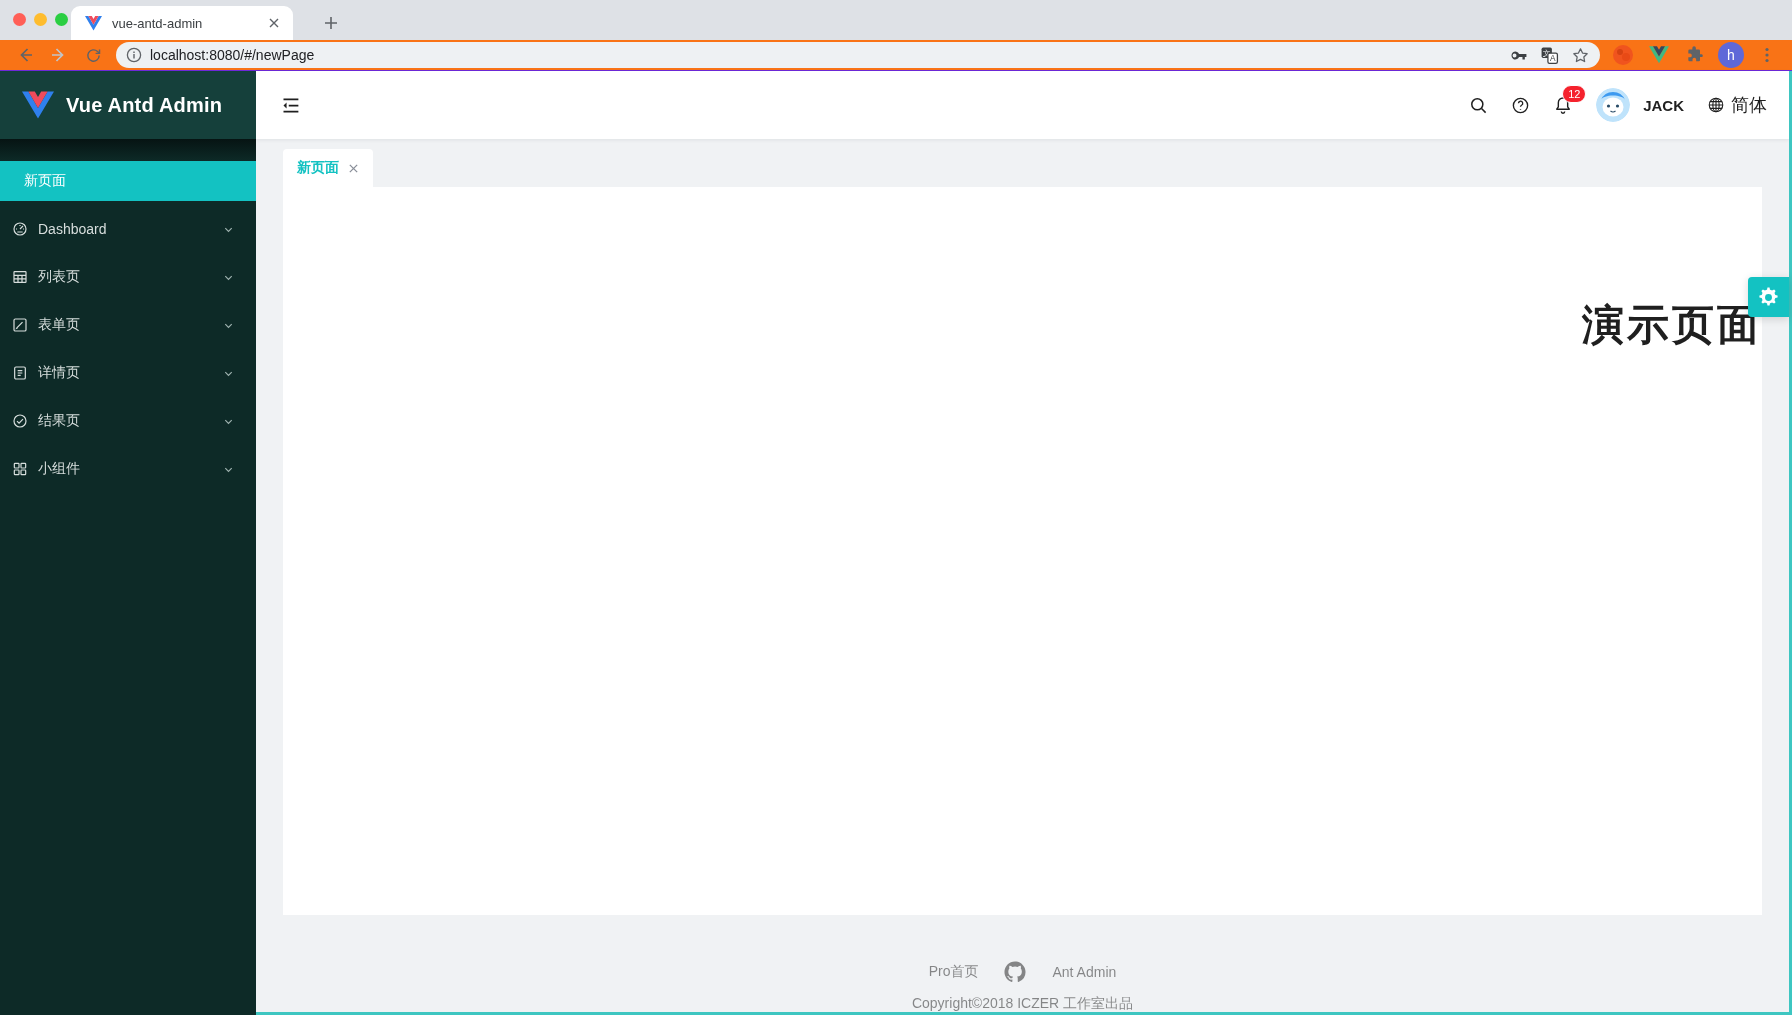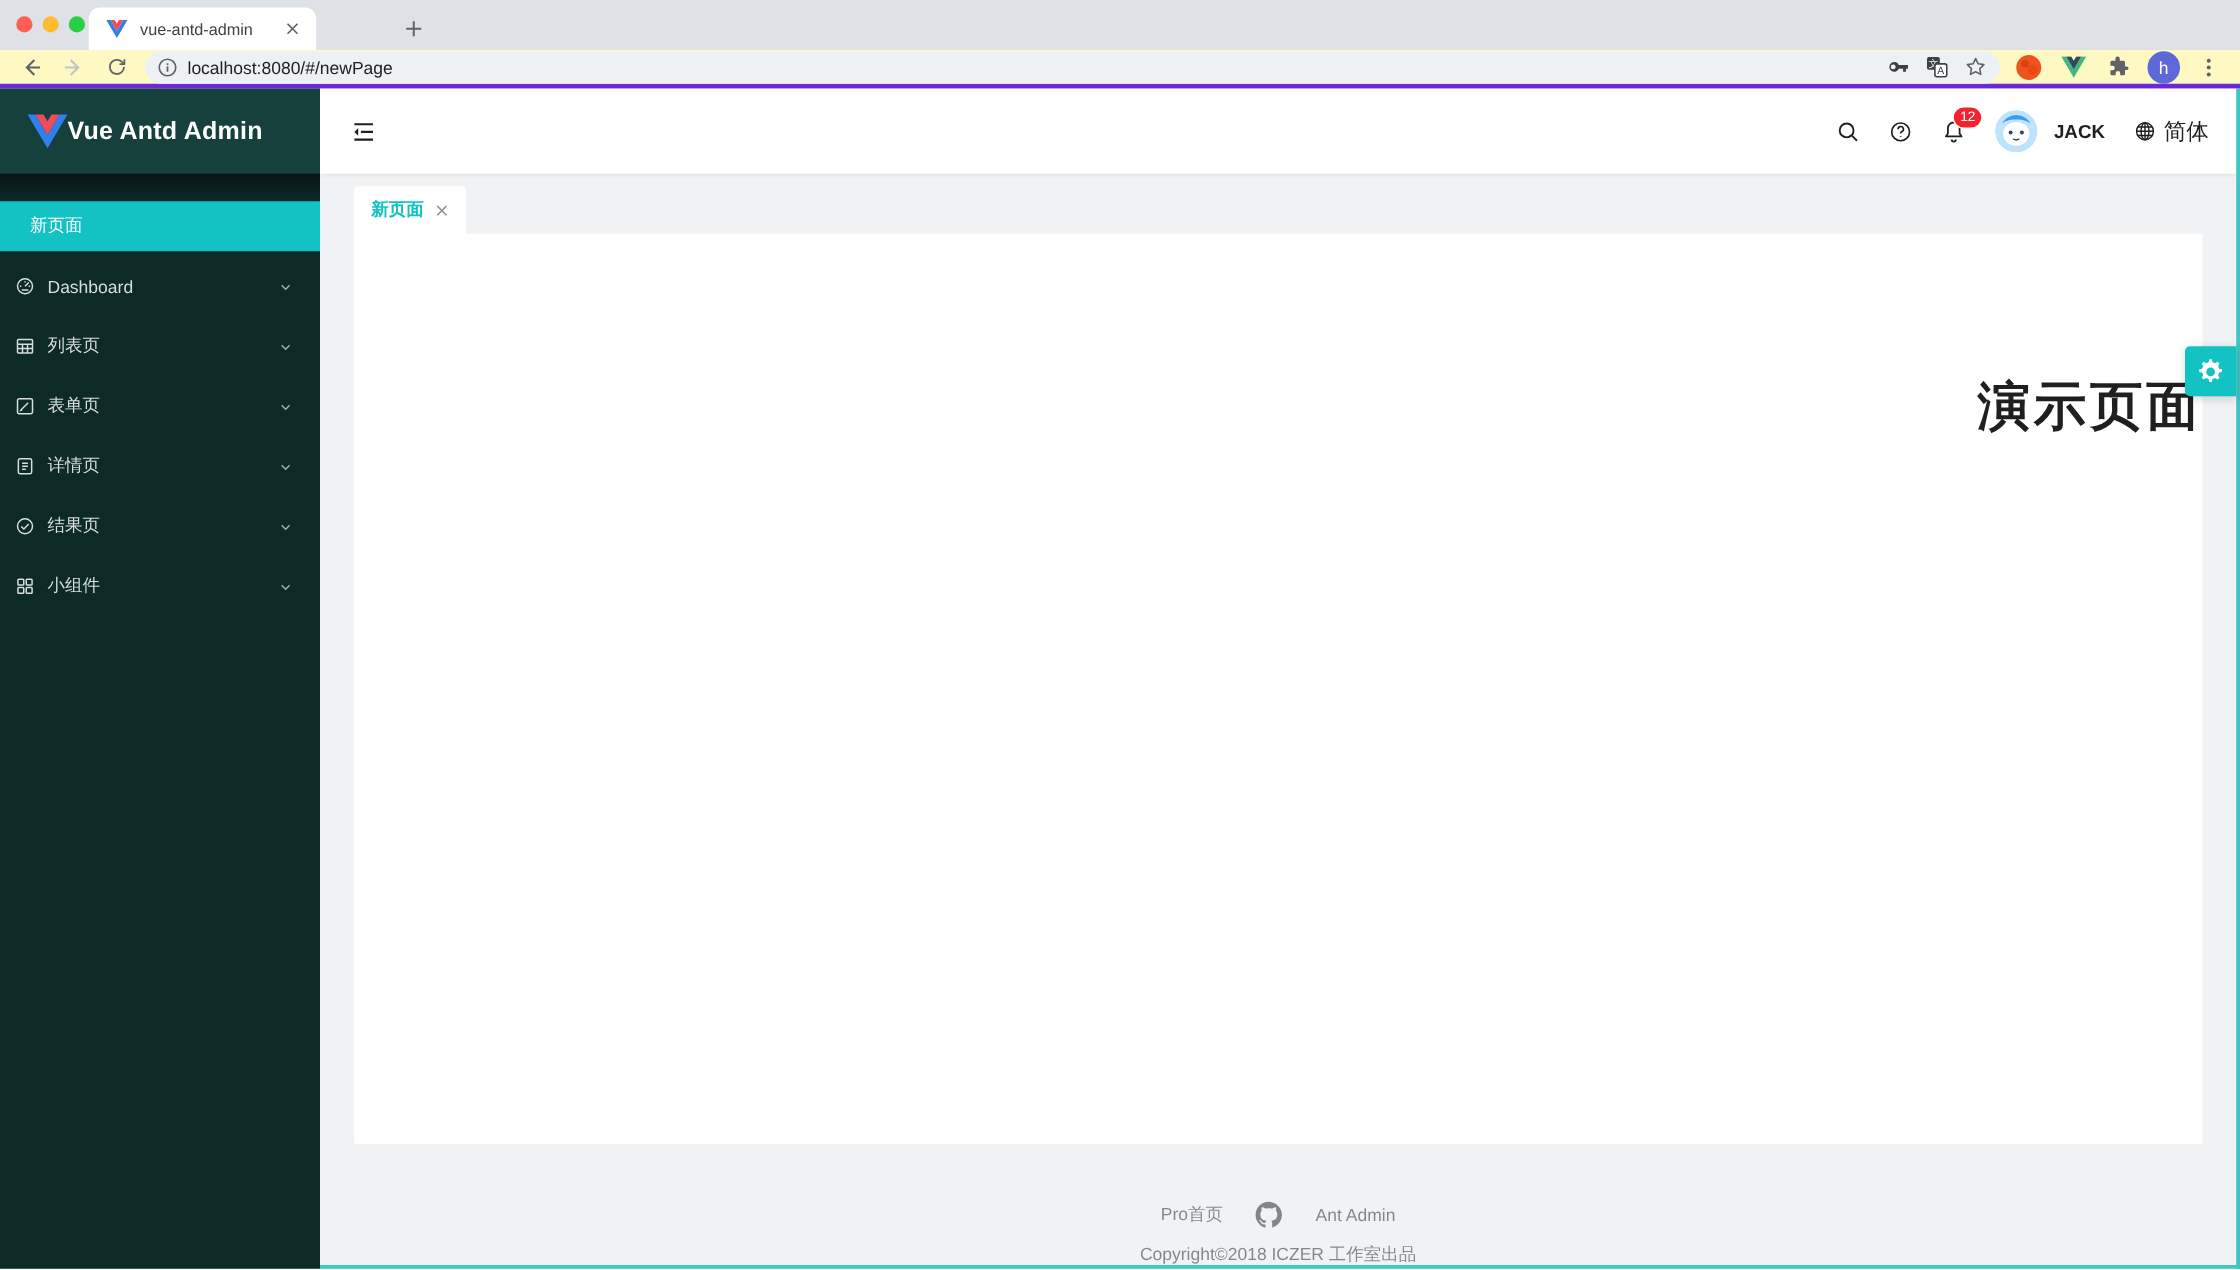--- a/index.html
+++ b/index.html
@@ -4,45 +4,45 @@
 <style>
   * { margin:0; padding:0; box-sizing:border-box; }
   html,body { width:1792px; height:1016px; overflow:hidden; }
   body { font-family:"Liberation Sans","DejaVu Sans",sans-serif; background:#fff; }
 
   
   .tabstrip { height:40px; background:#dee1e6; position:relative; }
   .traffic { position:absolute; top:13px; left:13px; display:flex; gap:8px; }
   .light { width:13px; height:13px; border-radius:50%; }
   .light.red{ background:#ff5f57;} .light.yellow{ background:#febc2e;} .light.green{ background:#2ace42;}
-  .btab { position:absolute; left:71px; top:6px; width:182px; height:34px; background:#fff;
+  .btab { position:absolute; left:71px; top:6px; width:222px; height:34px; background:#fff;
           border-radius:9px 9px 0 0; display:flex; align-items:center; padding:0 10px 0 14px; }
   .btab-title { font-size:13px; color:#3c4043; margin-left:10px; flex:1; white-space:nowrap; overflow:hidden; }
   .tab-x { width:18px; height:18px; border-radius:50%; display:flex; align-items:center; justify-content:center; }
   .newtab { position:absolute; left:316px; top:8px; width:30px; height:30px; border-radius:50%;
             display:flex; align-items:center; justify-content:center; }
-  .toolbar { height:31px; background:#fef9c3; border-bottom:4px solid #6d28d9; display:flex; align-items:center; padding:0 8px; }
+  .toolbar { height:31px; background:#f97316; border-bottom:1px solid #6d28d9; display:flex; align-items:center; padding:0 8px; }
   .navbtn { width:28px; height:28px; display:flex; align-items:center; justify-content:center; margin:0 3px; }
   .urlpill { flex:1; height:26px; background:#eef1f3; border-radius:13px; margin:0 10px 0 6px;
              display:flex; align-items:center; padding:0 10px; }
   .url { font-size:14px; color:#202124; margin-left:8px; flex:1; }
   .pill-ic { margin-left:12px; display:flex; align-items:center; }
   .extarea { display:flex; align-items:center; gap:10px; margin-right:4px; }
   .ext { width:26px; height:26px; display:flex; align-items:center; justify-content:center; }
   .chrome-avatar { width:26px; height:26px; border-radius:50%; background:#5f68d8; color:#fff;
                    font-size:14px; display:flex; align-items:center; justify-content:center; }
 
   
   .app { position:relative; height:944px; background:#f0f2f4; }
   .app-right-border { position:absolute; top:0; bottom:0; right:0; width:3px; background:#3ec6c1; z-index:6; }
   .app-bottom-border { position:absolute; left:256px; right:0; bottom:0; height:3px; background:#3ec6c1; z-index:6; }
 
   
   .sidebar { position:absolute; left:0; top:0; bottom:0; width:256px; background:#0d2a27; z-index:4; }
-  .logo { height:68px; background:#15403b; display:flex; align-items:center; padding-left:22px; gap:0; }
+  .logo { height:68px; background:#15403b; display:flex; align-items:center; padding-left:22px; gap:12px; }
   .brand { color:#fff; font-size:20px; font-weight:700; letter-spacing:.2px; }
   .menu-strip { height:22px; background:linear-gradient(#061413,#0d2a27); }
   .mi-selected { height:40px; background:#13c2c2; color:#fff; font-size:14px;
                  display:flex; align-items:center; padding-left:24px; }
   .mi { height:40px; margin-top:8px; color:#d7dedd; font-size:14px; display:flex; align-items:center;
         padding:0 12px; position:relative; }
   .mi .lbl { margin-left:10px; }
   .mi .chev { position:absolute; right:22px; display:flex; }
 
   

